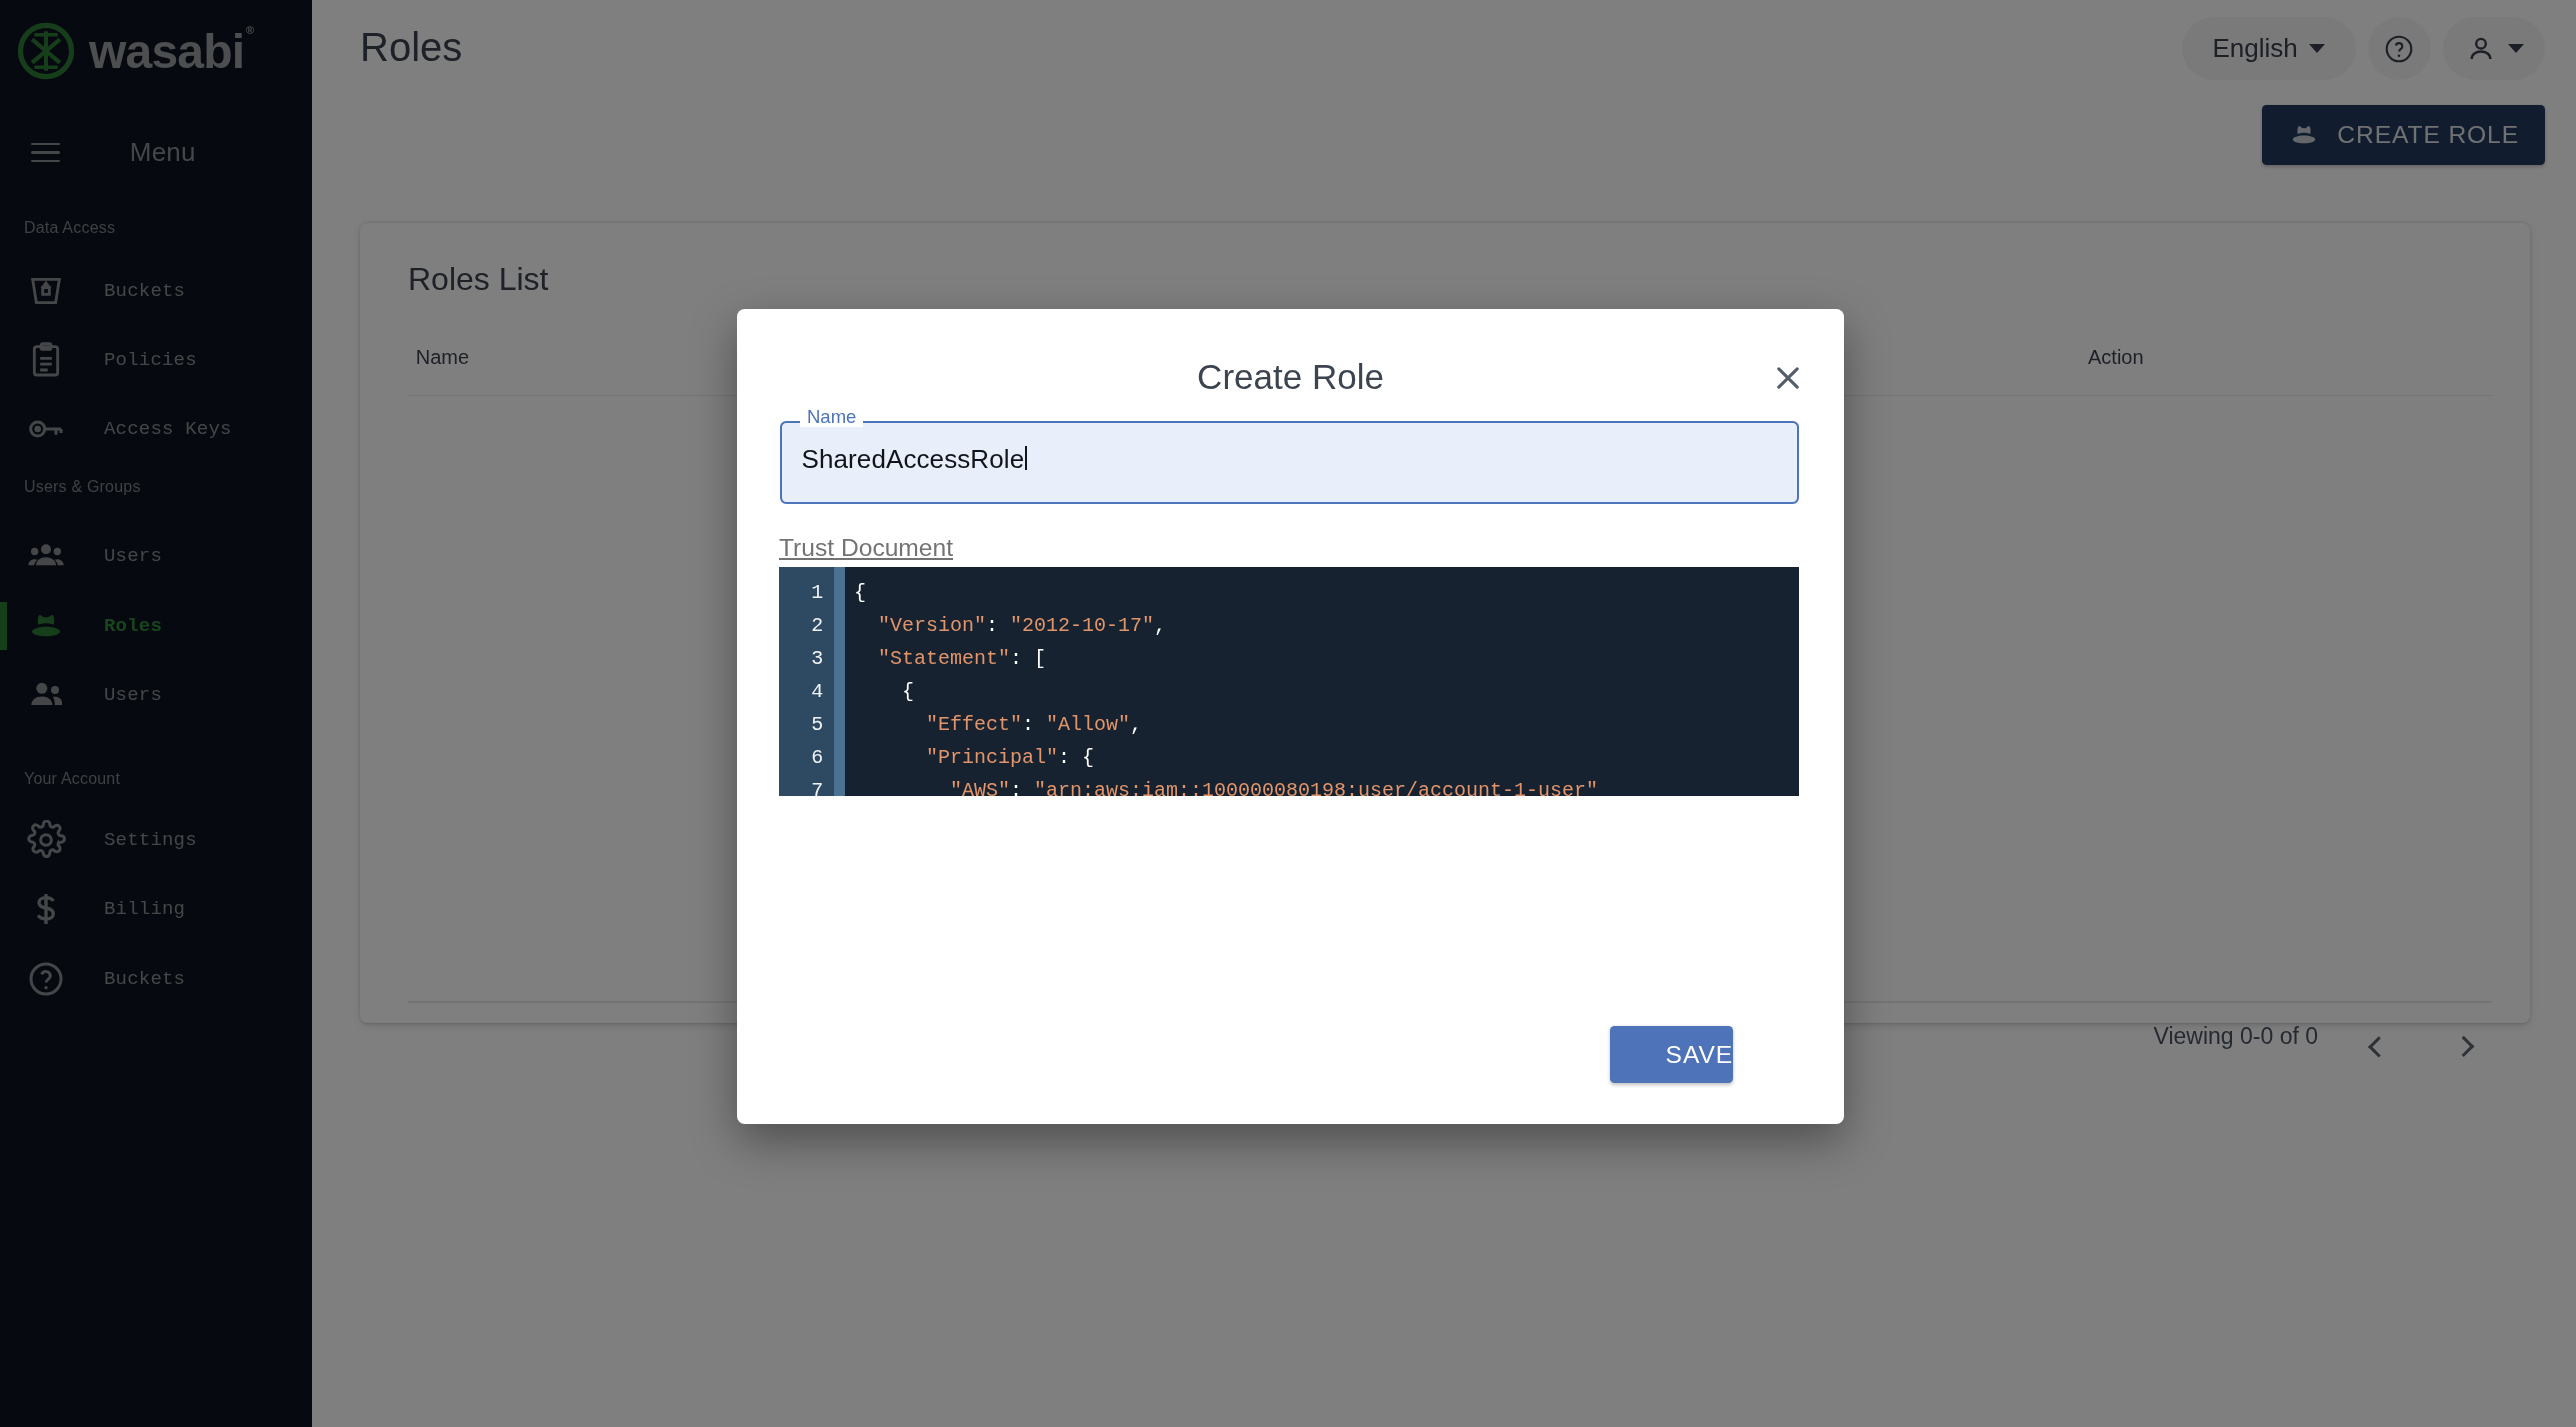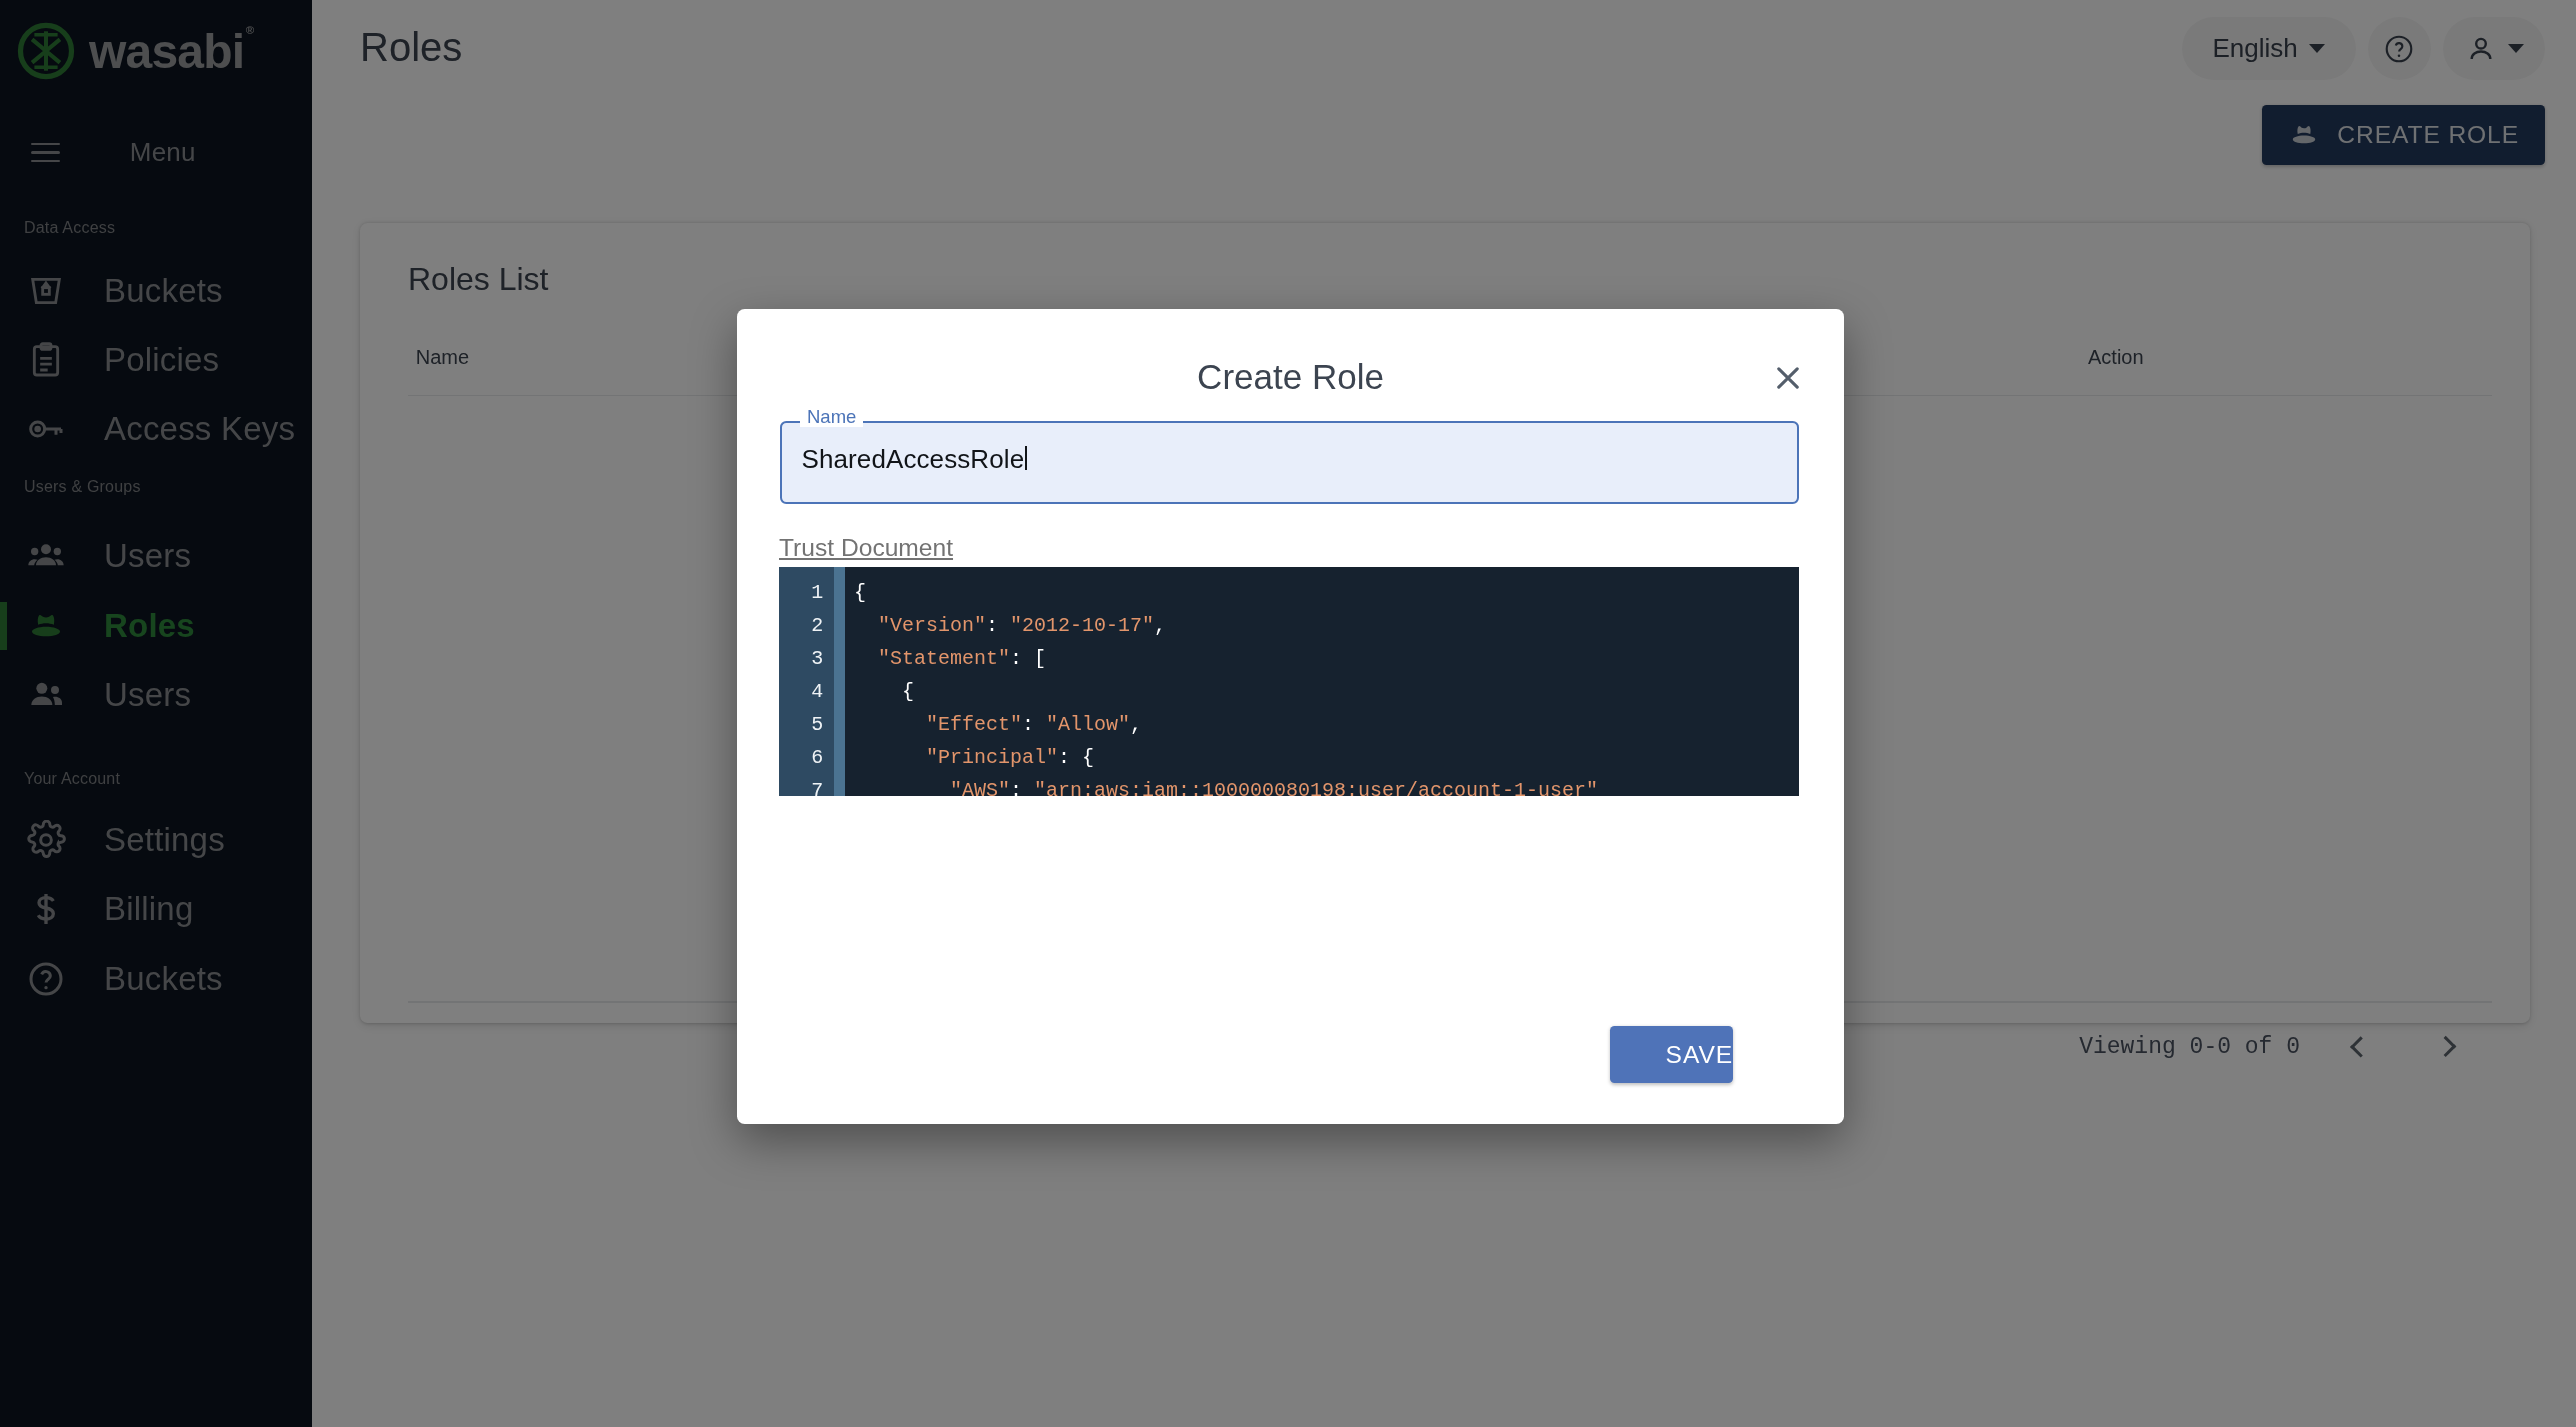--- a/index.html
+++ b/index.html
@@ -44,21 +44,21 @@
 
   .nav-section {
     position: absolute; left: 24px;
     font-size: 16px; color: #7e8184; letter-spacing: 0.2px;
   }
   .nav-item {
     position: absolute; left: 0; width: 312px; height: 69px;
     display: flex; align-items: center; cursor: pointer;
   }
   .nav-item .nico { width: 40px; height: 40px; margin-left: 26px; display:flex; align-items:center; justify-content:center; }
-  .nav-item .nlabel { margin-left: 38px; font-size: 33px; color: #8a8d90; letter-spacing: 0.2px;}
+  .nav-item .nlabel { margin-left: 38px; font-size: 19px; color: #8a8d90; letter-spacing: 0.2px; font-family: Liberation Mono, monospace;}
   .nav-item.active .nlabel { color: #2f8a3c; font-weight: 700; }
   .nav-item.active::before {
     content:''; position:absolute; left:0; top:10.8px; width:7px; height:48px; background:#2f7d36;
   }
   .nico svg { width: 100%; height: 100%; display:block; }
 
   
   #main {
     position: absolute; left: 312px; top: 0;
     width: 2264px; height: 1427px;
@@ -106,22 +106,22 @@
     position:absolute; left: 48px; top: 108px; right: 38px; height: 65px;
     border-bottom: 1.5px solid #e6e8ea;
   }
   .th { position:absolute; top: 15.4px; font-size: 20px; color:#3c4450; }
   #th-name { left: 7.7px; }
   #th-action { left: 1680px; }
   #table-body-sep {
     position:absolute; left: 48px; right: 38px; top: 778px; height: 1.5px; background: #e6e8ea;
   }
   #pager {
-    position:absolute; right: 60px; top: 800px;
-    display:flex; align-items:center; gap: 37px; font-family: Liberation Mono, monospace;
+    position:absolute; right: 42px; top: 800px;
+    display:flex; align-items:flex-start; gap: 37px;
   }
   #pager .pgtext { font-size: 23px; color:#4a5260; }
   .pgbtn { width: 48px; height:48px; display:flex;align-items:center;justify-content:center; cursor:pointer;}
   .chev { width: 15.4px; height: 15.4px; border-top: 3.1px solid #5d646d; border-right: 3.1px solid #5d646d; }
   .chev.left { transform: rotate(-135deg); }
   .chev.right { transform: rotate(45deg); }
 
   
   #scrim {
     position:absolute; left:0; top:0; width:2576px; height:1427px;

